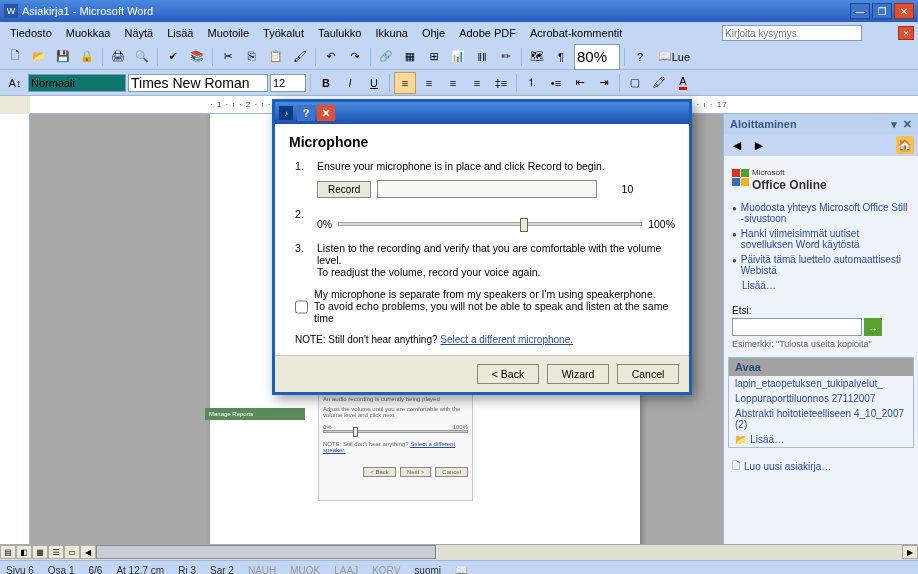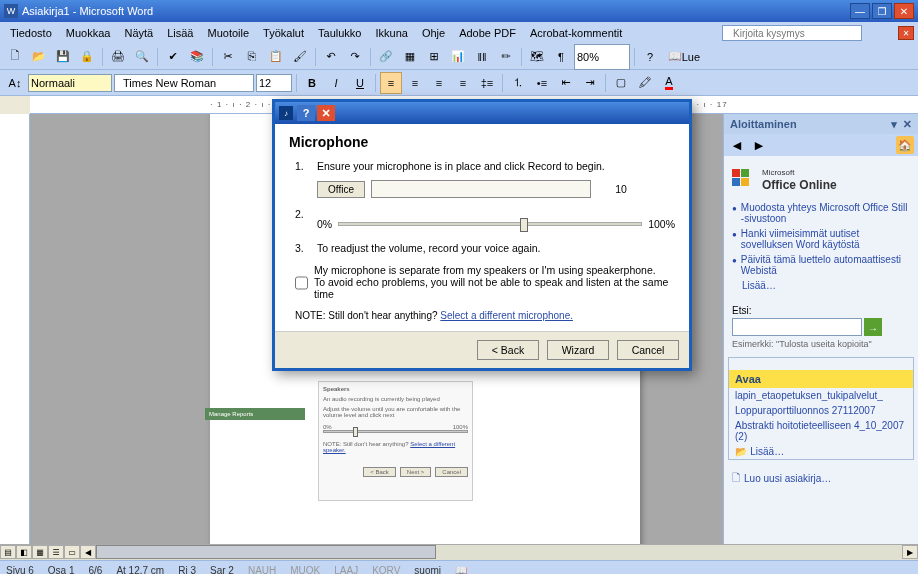--- a/index.html
+++ b/index.html
@@ -10,30 +10,30 @@
 .titlebar .icon { width: 14px; height: 14px; background: #2a56a0; margin-right: 4px; display:flex; align-items:center; justify-content:center; font-size:9px;}
 .titlebar .title { flex: 1; }
 .windowbtns { display: flex; gap: 2px; }
 .windowbtn { width: 20px; height: 16px; background: #3d73c9; border: 1px solid #1e4a94; display:flex; align-items:center; justify-content:center; color:white; font-size:10px; cursor:pointer;}
 .windowbtn.close { background: #e05030; border-color:#a03010;}
 
 
 .menubar { height: 22px; background: #c3d6f3; display: flex; align-items: center; padding: 0 4px; font-size: 11px; gap: 2px;}
 .menubar span { padding: 2px 6px; cursor:pointer;}
 .menubar .question { margin-left: auto; width:180px;}
-.menubar input { width: 140px; height:16px; font-size:10px; border:1px solid #7a9cca; padding:0 10px;}
+.menubar input { width: 140px; height:16px; font-size:10px; border:1px solid #7a9cca; padding:0 2px;}
 
 
 .toolbar { height: 26px; background: #c3d6f3; border-bottom:1px solid #9db8de; display: flex; align-items:center; padding:0 4px; gap:2px;}
 .tbtn { width:22px; height:22px; display:flex; align-items:center; justify-content:center; border:1px solid transparent; cursor:pointer; font-size:11px;}
 .tsep { width:1px; height:18px; background:#9db8de; margin:0 2px;}
-.stylebox { width:84px; height:18px; background:#fef9c3; border:1px solid #7f9db9; font-size:11px; padding:0 2px; display:flex; align-items:center;}
-.fontbox { width:140px; height:18px; background:white; border:1px solid #7f9db9; font-size:11px; padding:0 8px; display:flex; align-items:center;}
+.stylebox { width:98px; height:18px; background:#0f766e; border:1px solid #7f9db9; font-size:11px; padding:0 2px; display:flex; align-items:center;}
+.fontbox { width:140px; height:18px; background:white; border:1px solid #7f9db9; font-size:14px; padding:0 2px; display:flex; align-items:center;}
 .sizebox { width:36px; height:18px; background:white; border:1px solid #7f9db9; font-size:11px; padding:0 2px; display:flex; align-items:center;}
-.zoombox { width:56px; height:18px; background:white; border:1px solid #7f9db9; font-size:11px; padding:12px 2px; display:flex; align-items:center;}
+.zoombox { width:46px; height:18px; background:white; border:1px solid #7f9db9; font-size:15px; padding:12px 2px; display:flex; align-items:center;}
 
 
 .ruler { height: 18px; background: white; border-bottom:1px solid #9db8de; margin-left:30px; font-size:8px; color:#555; overflow:hidden; position:relative;}
 .ruler-marks { position:absolute; left:180px; top:4px; white-space:nowrap; letter-spacing:1px;}
 
 
 .docarea { display:flex; height:430px; background:#a8a8a8;}
 .left-ruler { width:30px; background:white; border-right:1px solid #9db8de;}
 .docpage { flex:1; background:#a8a8a8; position:relative; overflow:hidden;}
 .page { position:absolute; left:180px; top:-5px; width:430px; height:600px; background:white; box-shadow:2px 2px 6px rgba(0,0,0,0.3);}
@@ -42,31 +42,31 @@
 
 .pagecontent { position:absolute; left:0; top:230px; width:100%; font-size:7px; color:#666; padding:0 10px;}
 .bg-bar { background:#5a8a5a; height:12px; margin:1px 0; padding:0 4px; color:white; display:flex; align-items:center; font-size:6px;}
 .bg-panel { border:1px solid #ccc; padding:4px; margin:2px 0; font-size:6px; background:#f8f8f8;}
 
 
 .rp-header { height:20px; background:#bcd1ed; display:flex; align-items:center; padding:0 6px; font-size:11px; font-weight:bold; color:#3a5a8a;}
 .rp-header .spacer{flex:1;}
 .rp-nav { height:22px; background:#c3d6f3; display:flex; align-items:center; padding:0 4px; gap:4px;}
 .rp-nav .navbtn{ width:18px; height:18px; display:flex; align-items:center; justify-content:center; border:1px solid transparent; cursor:pointer; border-radius:2px;}
-.rp-officelogo { padding:8px; font-size:12px; font-weight:bold; color:#333; display:flex; align-items:center; gap:12px;}
+.rp-officelogo { padding:8px; font-size:12px; font-weight:bold; color:#333; display:flex; align-items:center; gap:2px;}
 .rp-officelogo .sq { display:inline-block; width:18px; height:18px; position:relative;}
 .rp-officelogo .sq span{ position:absolute; width:8px; height:8px;}
 .rp-links { padding:0 8px 8px 8px; font-size:10px;}
 .rp-links .lk { color:#2a4aa8; display:flex; gap:4px; padding:2px 0; cursor:pointer;}
 .rp-links .lk::before { content:"●"; color:#2a4aa8; font-size:8px; padding-top:2px;}
 .rp-etsi { padding:4px 8px; font-size:10px;}
 .rp-etsi input { width:130px; height:18px; border:1px solid #7f9db9; padding:0 2px;}
 .rp-etsi .go { display:inline-flex; width:18px; height:18px; background:#5aa030; color:white; align-items:center; justify-content:center; vertical-align:top; cursor:pointer;}
 .rp-avaa { margin:4px 4px; border:1px solid #a8bdd8;}
-.rp-avaa-hd { background:#fde047; padding:3px 6px; font-weight:bold; font-size:11px; color:#2a4a7a;margin-top:12px;}
+.rp-avaa-hd { background:#a3a3a3; padding:3px 6px; font-weight:bold; font-size:11px; color:#2a4a7a;}
 .rp-avaa .doc { color:#2a4aa8; padding:2px 6px; font-size:10px; cursor:pointer;}
 .rp-create { color:#2a4aa8; padding:6px 8px; font-size:10px; cursor:pointer; display:flex; gap:4px; align-items:center;}
 
 
 .statusbar { height:20px; background:#c3d6f3; display:flex; align-items:center; font-size:10px; padding:0 6px; gap:14px; color:#333; border-top:1px solid #9db8de;}
 
 
 .dialog { position:absolute; left:272px; top:99px; width:420px; background:white; border:3px solid #1b5fbc; box-shadow:4px 4px 12px rgba(0,0,0,0.4); z-index:100;}
 .dlg-title { height:22px; background:linear-gradient(#4a8ae0, #1a50b0); color:white; display:flex; align-items:center; padding:0 4px; font-size:11px; font-weight:bold;}
 .dlg-title .ico{ width:14px; height:14px; background:#0a3a80; margin-right:4px; display:flex; align-items:center; justify-content:center; font-size:8px;}
@@ -326,21 +326,21 @@
     <div class="dlg-close">✕</div>
   </div>
   <div class="dlg-body">
     <div class="dlg-h">Microphone</div>
 
     <div class="dlg-row">
       <div class="dlg-num">1.</div>
       <div class="dlg-txt">
         <div>Ensure your microphone is in place and click Record to begin.</div>
         <div style="display:flex;align-items:center;margin-top:8px;">
-          <button class="recbtn">Office</button>
+          <button class="recbtn">Record</button>
           <div class="vu"></div>
           <span style="width:30px;text-align:right;">10</span>
         </div>
       </div>
     </div>
 
     <div class="dlg-row">
       <div class="dlg-num">2.</div>
       <div class="dlg-txt">
         <div style="display:flex;align-items:center;gap:6px;margin-top:8px;">
@@ -349,20 +349,21 @@
             <div class="slider-thumb"></div>
           </div>
           <span>100%</span>
         </div>
       </div>
     </div>
 
     <div class="dlg-row">
       <div class="dlg-num">3.</div>
       <div class="dlg-txt">
+        <div>Listen to the recording and verify that you are comfortable with the volume level.</div>
         <div>To readjust the volume, record your voice again.</div>
       </div>
     </div>
 
     <div class="dlg-chk">
       <input type="checkbox" style="">
       <div>My microphone is separate from my speakers or I'm using speakerphone. To avoid echo problems, you will not be able to speak and listen at the same time</div>
     </div>
 
     <div class="dlg-note">

